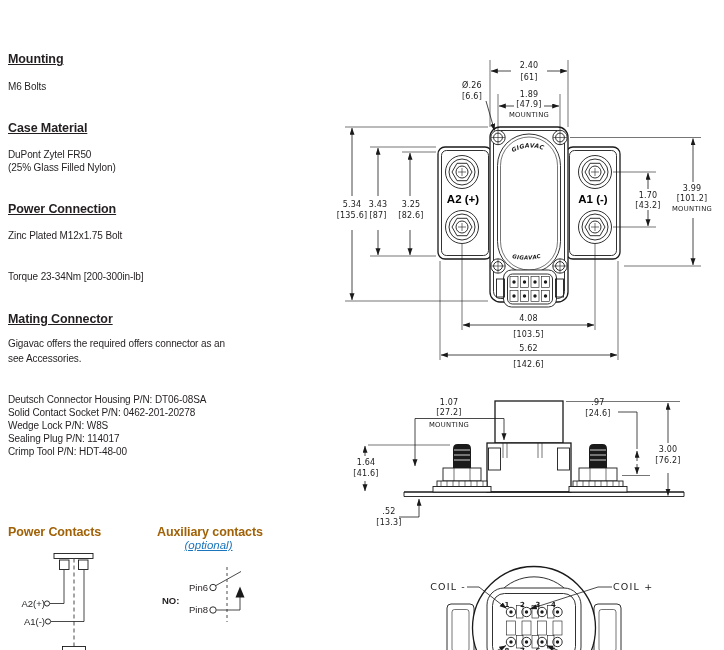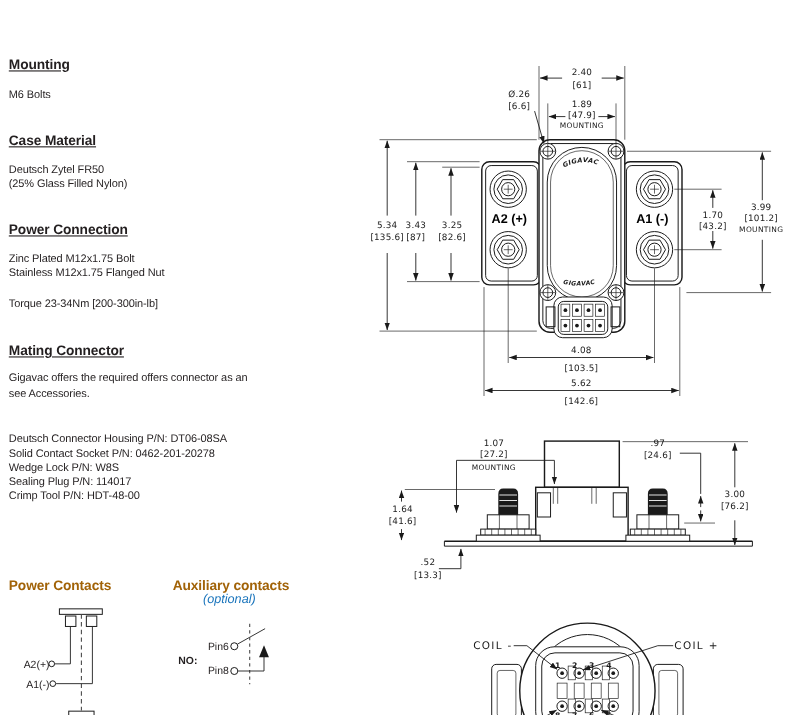--- a/index.html
+++ b/index.html
@@ -1,21 +1,21 @@
 <!DOCTYPE html>
 <html><head>
 <meta charset="utf-8">
 <style>
   html,body{margin:0;padding:0;background:#fff;}
   .page{position:relative;width:724px;height:650px;background:#fff;overflow:hidden;
         font-family:"Liberation Sans",sans-serif;color:#231f20;margin-top:44px;}
   .tx{position:absolute;font-size:10px;line-height:13.5px;letter-spacing:-0.1px;white-space:nowrap;}
   .hd{position:absolute;font-size:12.5px;font-weight:bold;text-decoration:underline;letter-spacing:-0.1px;white-space:nowrap;}
   .hd-blue{position:absolute;font-size:12.5px;font-weight:bold;color:#a16207;letter-spacing:-0.1px;white-space:nowrap;}
-  .opt{position:absolute;font-size:11.5px;font-style:italic;color:#1b75bc;text-align:center;}
+  .opt{position:absolute;font-size:11.5px;font-style:italic;color:#1b75bc;text-align:center;text-decoration:underline;}
   svg.draw{position:absolute;left:0;top:0;}
   .ol{fill:none;stroke:#1a1a1a;stroke-width:1.3px;}
   .olw{fill:#fff;stroke:#1a1a1a;stroke-width:1.3px;}
   .il{fill:none;stroke:#1a1a1a;stroke-width:0.9px;}
   .ilw{fill:#fff;stroke:#1a1a1a;stroke-width:0.9px;}
   .tl{fill:none;stroke:#1a1a1a;stroke-width:0.6px;}
   .dl{fill:none;stroke:#1a1a1a;stroke-width:0.8px;}
   .dash{fill:none;stroke:#4a4a4a;stroke-width:1px;stroke-dasharray:4 3;}
   .blk{fill:#1a1a1a;stroke:none;}
   text.dim{font-family:"DejaVu Sans",sans-serif;font-size:8px;fill:#1a1a1a;text-anchor:middle;letter-spacing:0.2px;}
@@ -29,26 +29,25 @@
 </style>
 </head>
 <body>
 
 <div class="page">
 
   <div class="hd" style="left:8px;top:8px">Mounting</div>
   <div class="tx" style="left:8px;top:36px">M6 Bolts</div>
 
   <div class="hd" style="left:8px;top:77px">Case Material</div>
-  <div class="tx" style="left:8px;top:104px">Deutsch Zytel FR50</div>
+  <div class="tx" style="left:8px;top:104px">DuPont Zytel FR50</div>
   <div class="tx" style="left:8px;top:117px">(25% Glass Filled Nylon)</div>
 
   <div class="hd" style="left:8px;top:158px">Power Connection</div>
   <div class="tx" style="left:8px;top:185px">Zinc Plated M12x1.75 Bolt</div>
-  <div class="tx" style="left:8px;top:198px">Stainless M12x1.75 Flanged Nut</div>
   <div class="tx" style="left:8px;top:226px">Torque 23-34Nm [200-300in-lb]</div>
 
   <div class="hd" style="left:8px;top:268px">Mating Connector</div>
   <div class="tx" style="left:8px;top:293px">Gigavac offers the required offers connector as an</div>
   <div class="tx" style="left:8px;top:308px">see Accessories.</div>
   <div class="tx" style="left:8px;top:349px">Deutsch Connector Housing P/N: DT06-08SA</div>
   <div class="tx" style="left:8px;top:362px">Solid Contact Socket P/N: 0462-201-20278</div>
   <div class="tx" style="left:8px;top:375px">Wedge Lock P/N: W8S</div>
   <div class="tx" style="left:8px;top:388px">Sealing Plug P/N: 114017</div>
   <div class="tx" style="left:8px;top:401px">Crimp Tool P/N: HDT-48-00</div>

